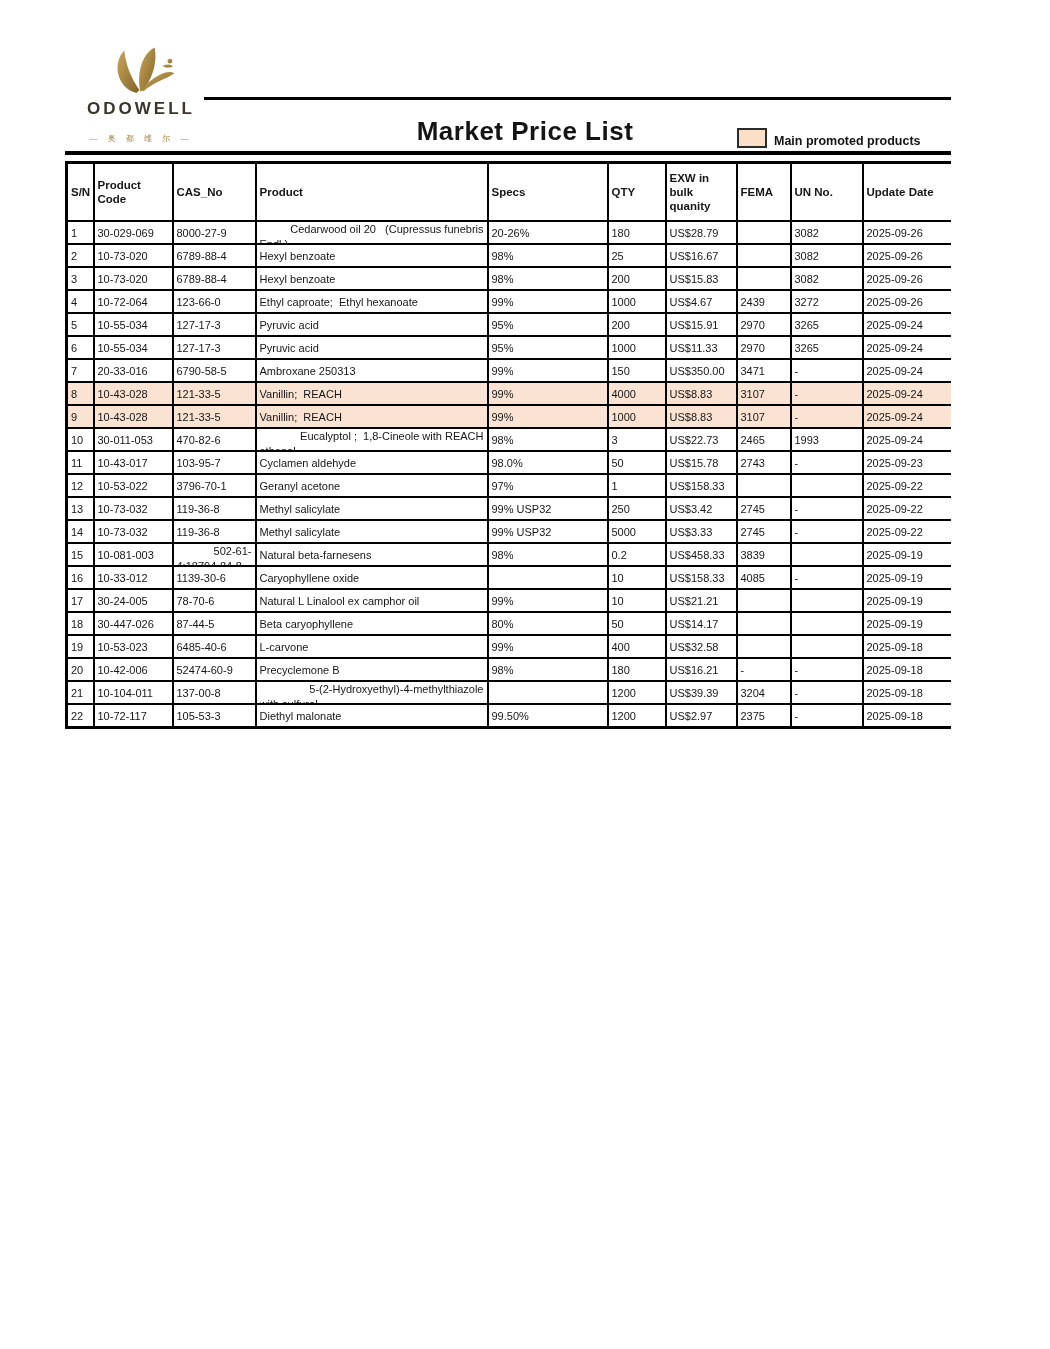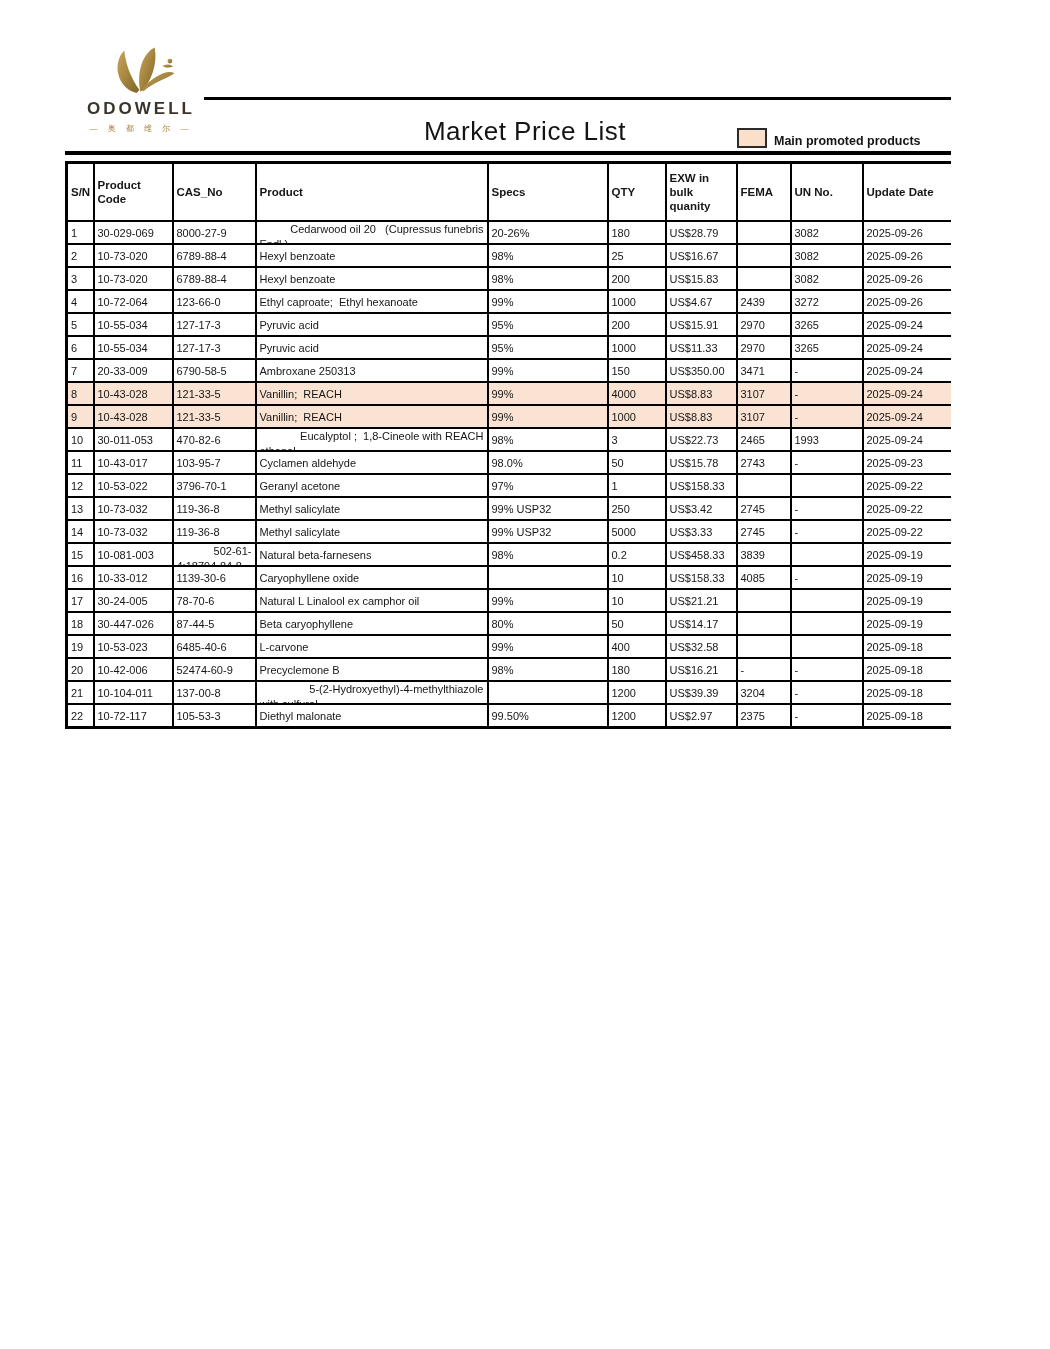--- a/index.html
+++ b/index.html
@@ -3,29 +3,29 @@
 <meta charset="utf-8">
 <style>
   html,body{margin:0;padding:0;background:#ffffff;}
   body{width:1050px;height:1349px;font-family:"Liberation Sans",sans-serif;color:#161616;}
   .page{position:relative;width:951px;height:1349px;background:#fff;overflow:hidden;}
 
   
   .logo{position:absolute;left:76px;top:44px;width:130px;text-align:center;}
   .logo svg{display:block;margin:0 auto;width:76px;height:54px;}
   .brand{font-size:17px;font-weight:600;letter-spacing:3px;color:#3a342b;margin-top:1px;}
-  .brand-cn{font-size:8px;letter-spacing:4px;color:#a5853f;margin-top:4px;white-space:nowrap;}
+  .brand-cn{font-size:8px;letter-spacing:4px;color:#a5853f;margin-top:14px;white-space:nowrap;}
 
   
   .rule-top{position:absolute;left:204px;top:97px;width:781px;height:3px;background:#000;}
   .rule-title{position:absolute;left:65px;top:151px;width:920px;height:4px;background:#000;}
 
   
   .title{position:absolute;left:65px;top:116px;width:920px;text-align:center;
-         font-size:26px;font-weight:normal;color:#141414;letter-spacing:0.5px;}
+         font-size:26px;font-weight:bold;color:#141414;letter-spacing:0.5px;}
   .legend{position:absolute;left:737px;top:128px;display:flex;align-items:flex-end;gap:7px;}
   .legend-box{width:30px;height:20px;background:#fbdfc9;border:2px solid #2b2b2b;box-sizing:border-box;}
   .legend-label{font-size:12.5px;font-weight:bold;color:#141414;}
 
   
   table.price{position:absolute;left:65px;top:161px;width:920px;border-collapse:collapse;
               table-layout:fixed;border:3px solid #000;}
   col.c0{width:27px}col.c1{width:79px}col.c2{width:83px}col.c3{width:232px}col.c4{width:120px}
   col.c5{width:58px}col.c6{width:71px}col.c7{width:54px}col.c8{width:72px}col.c9{width:124px}
   th,td{border:2px solid #000;padding:0 3px;text-align:left;vertical-align:middle;overflow:hidden;}
@@ -172,21 +172,21 @@
           <td><span class="one">Pyruvic acid</span></td>
           <td><span class="one">95%</span></td>
           <td><span class="one">1000</span></td>
           <td><span class="one">US$11.33</span></td>
           <td><span class="one">2970</span></td>
           <td><span class="one">3265</span></td>
           <td><span class="one">2025-09-24</span></td>
         </tr>
         <tr>
           <td><span class="one">7</span></td>
-          <td><span class="one">20-33-009</span></td>
+          <td><span class="one">20-33-016</span></td>
           <td><span class="one">6790-58-5</span></td>
           <td><span class="one">Ambroxane 250313</span></td>
           <td><span class="one">99%</span></td>
           <td><span class="one">150</span></td>
           <td><span class="one">US$350.00</span></td>
           <td><span class="one">3471</span></td>
           <td><span class="one">-</span></td>
           <td><span class="one">2025-09-24</span></td>
         </tr>
         <tr class="hl">

